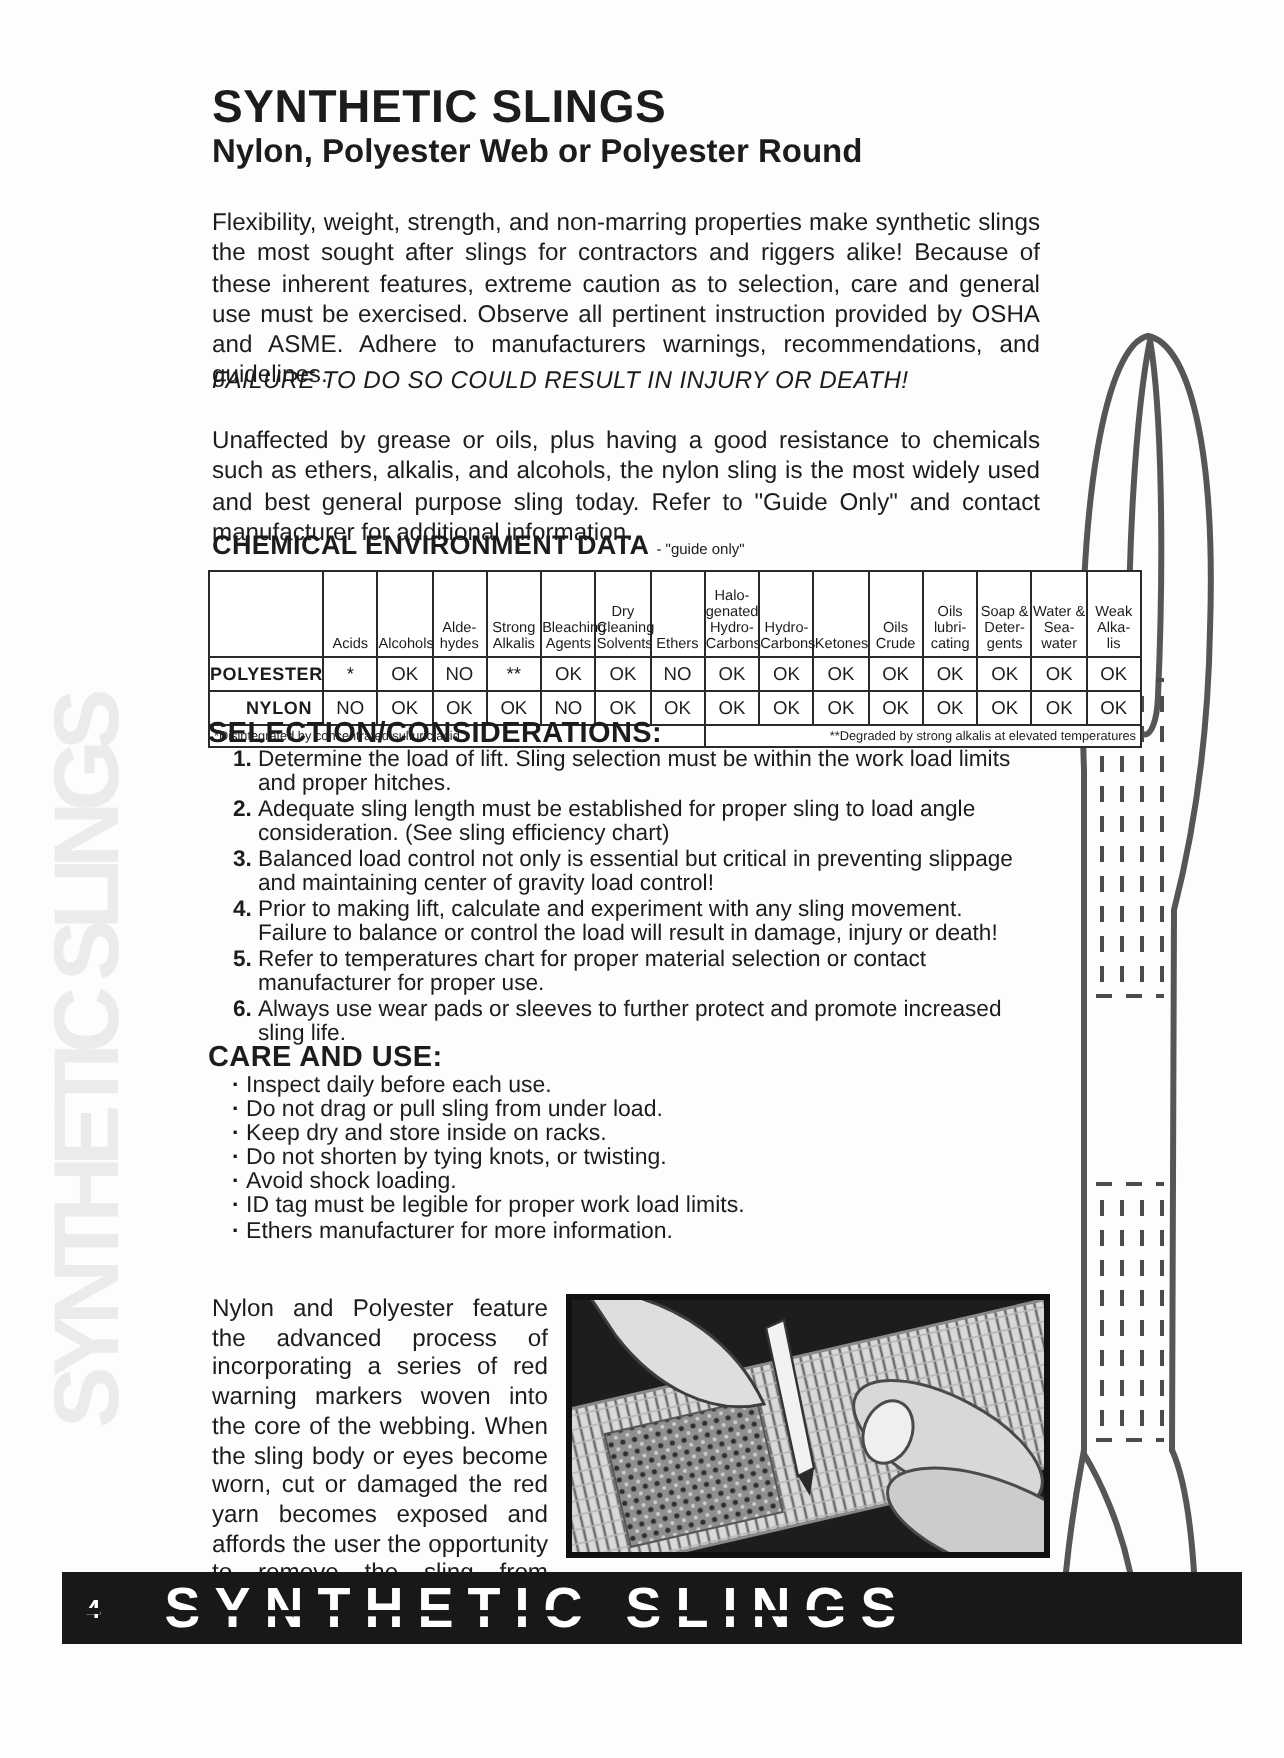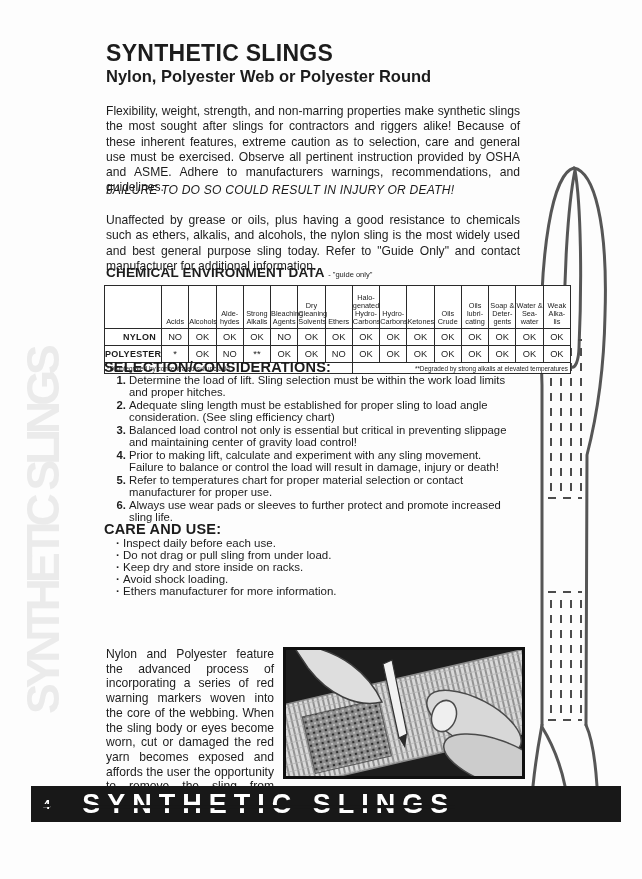--- a/index.html
+++ b/index.html
@@ -144,46 +144,46 @@
         <th>Water &amp;
 Sea-
 water</th>
         <th>Weak
 Alka-
 lis</th>
       </tr>
     </thead>
     <tbody>
       <tr>
-        <td class="mat">NYLON</td>
-        <td>NO</td>
-        <td>OK</td>
-        <td>OK</td>
-        <td>OK</td>
-        <td>NO</td>
-        <td>OK</td>
-        <td>OK</td>
-        <td>OK</td>
-        <td>OK</td>
-        <td>OK</td>
-        <td>OK</td>
-        <td>OK</td>
-        <td>OK</td>
-        <td>OK</td>
-        <td>OK</td>
-      </tr>
-      <tr>
         <td class="mat">POLYESTER</td>
         <td>*</td>
         <td>OK</td>
         <td>NO</td>
         <td>**</td>
         <td>OK</td>
         <td>OK</td>
         <td>NO</td>
+        <td>OK</td>
+        <td>OK</td>
+        <td>OK</td>
+        <td>OK</td>
+        <td>OK</td>
+        <td>OK</td>
+        <td>OK</td>
+        <td>OK</td>
+      </tr>
+      <tr>
+        <td class="mat">NYLON</td>
+        <td>NO</td>
+        <td>OK</td>
+        <td>OK</td>
+        <td>OK</td>
+        <td>NO</td>
+        <td>OK</td>
+        <td>OK</td>
         <td>OK</td>
         <td>OK</td>
         <td>OK</td>
         <td>OK</td>
         <td>OK</td>
         <td>OK</td>
         <td>OK</td>
         <td>OK</td>
       </tr>
       <tr class="foot">
@@ -205,21 +205,23 @@
     <li>Always use wear pads or sleeves to further protect and promote increased sling life.</li>
   </ol>
 </div>
 
 <div class="abs z1 sec-heading" id="care-heading">CARE AND USE:</div>
 <div class="abs z1" id="care-list">
   <ul>
     <li>Inspect daily before each use.</li>
     <li>Do not drag or pull sling from under load.</li>
     <li>Keep dry and store inside on racks.</li>
+    <li>Do not shorten by tying knots, or twisting.</li>
     <li>Avoid shock loading.</li>
+    <li>ID tag must be legible for proper work load limits.</li>
     <li>Ethers manufacturer for more information.</li>
   </ul>
 </div>
 
 <div class="abs z1" id="closing-section">
   <p id="closing-text" style="margin:0">Nylon and Polyester feature the advanced process of incorporating a series of red warning markers woven into the core of the webbing.  When the sling body or eyes become worn, cut or damaged the red yarn becomes exposed and affords the user the opportunity to remove the sling from service.</p>
   <div id="photo-frame">
     <svg width="236" height="126" viewBox="0 0 236 126">
       <defs>
         <pattern id="weave" width="5" height="7" patternUnits="userSpaceOnUse">

